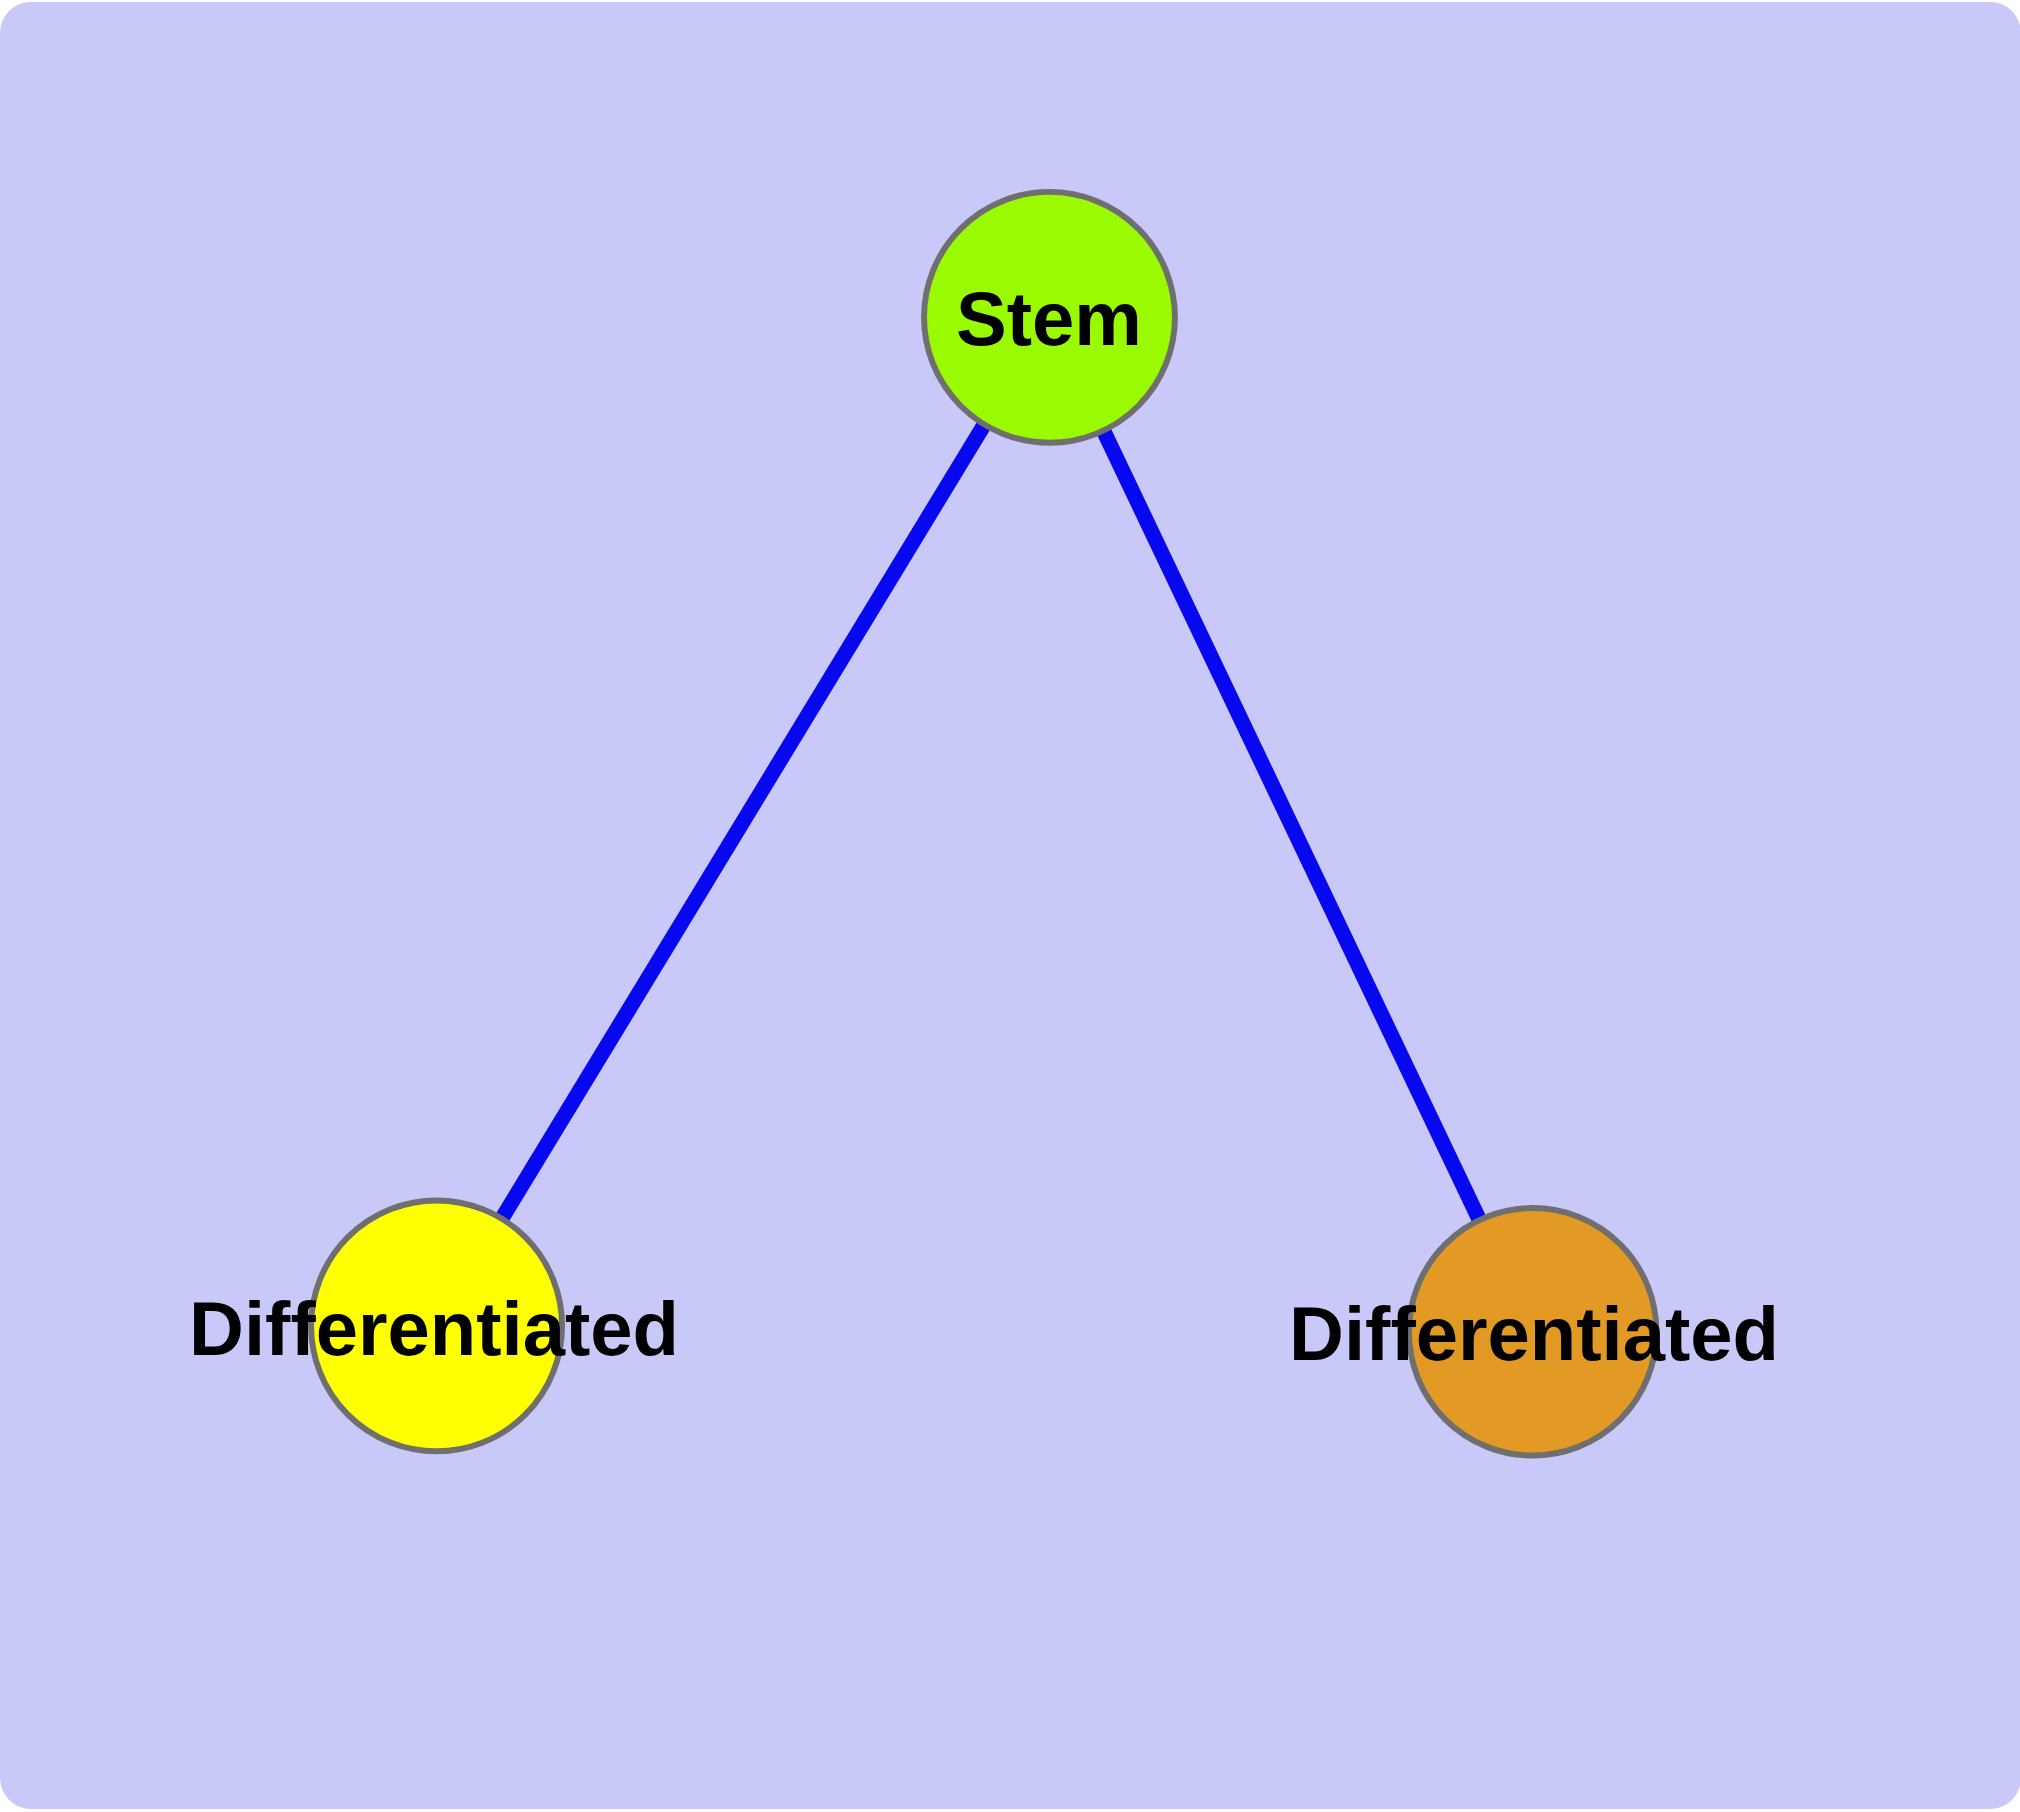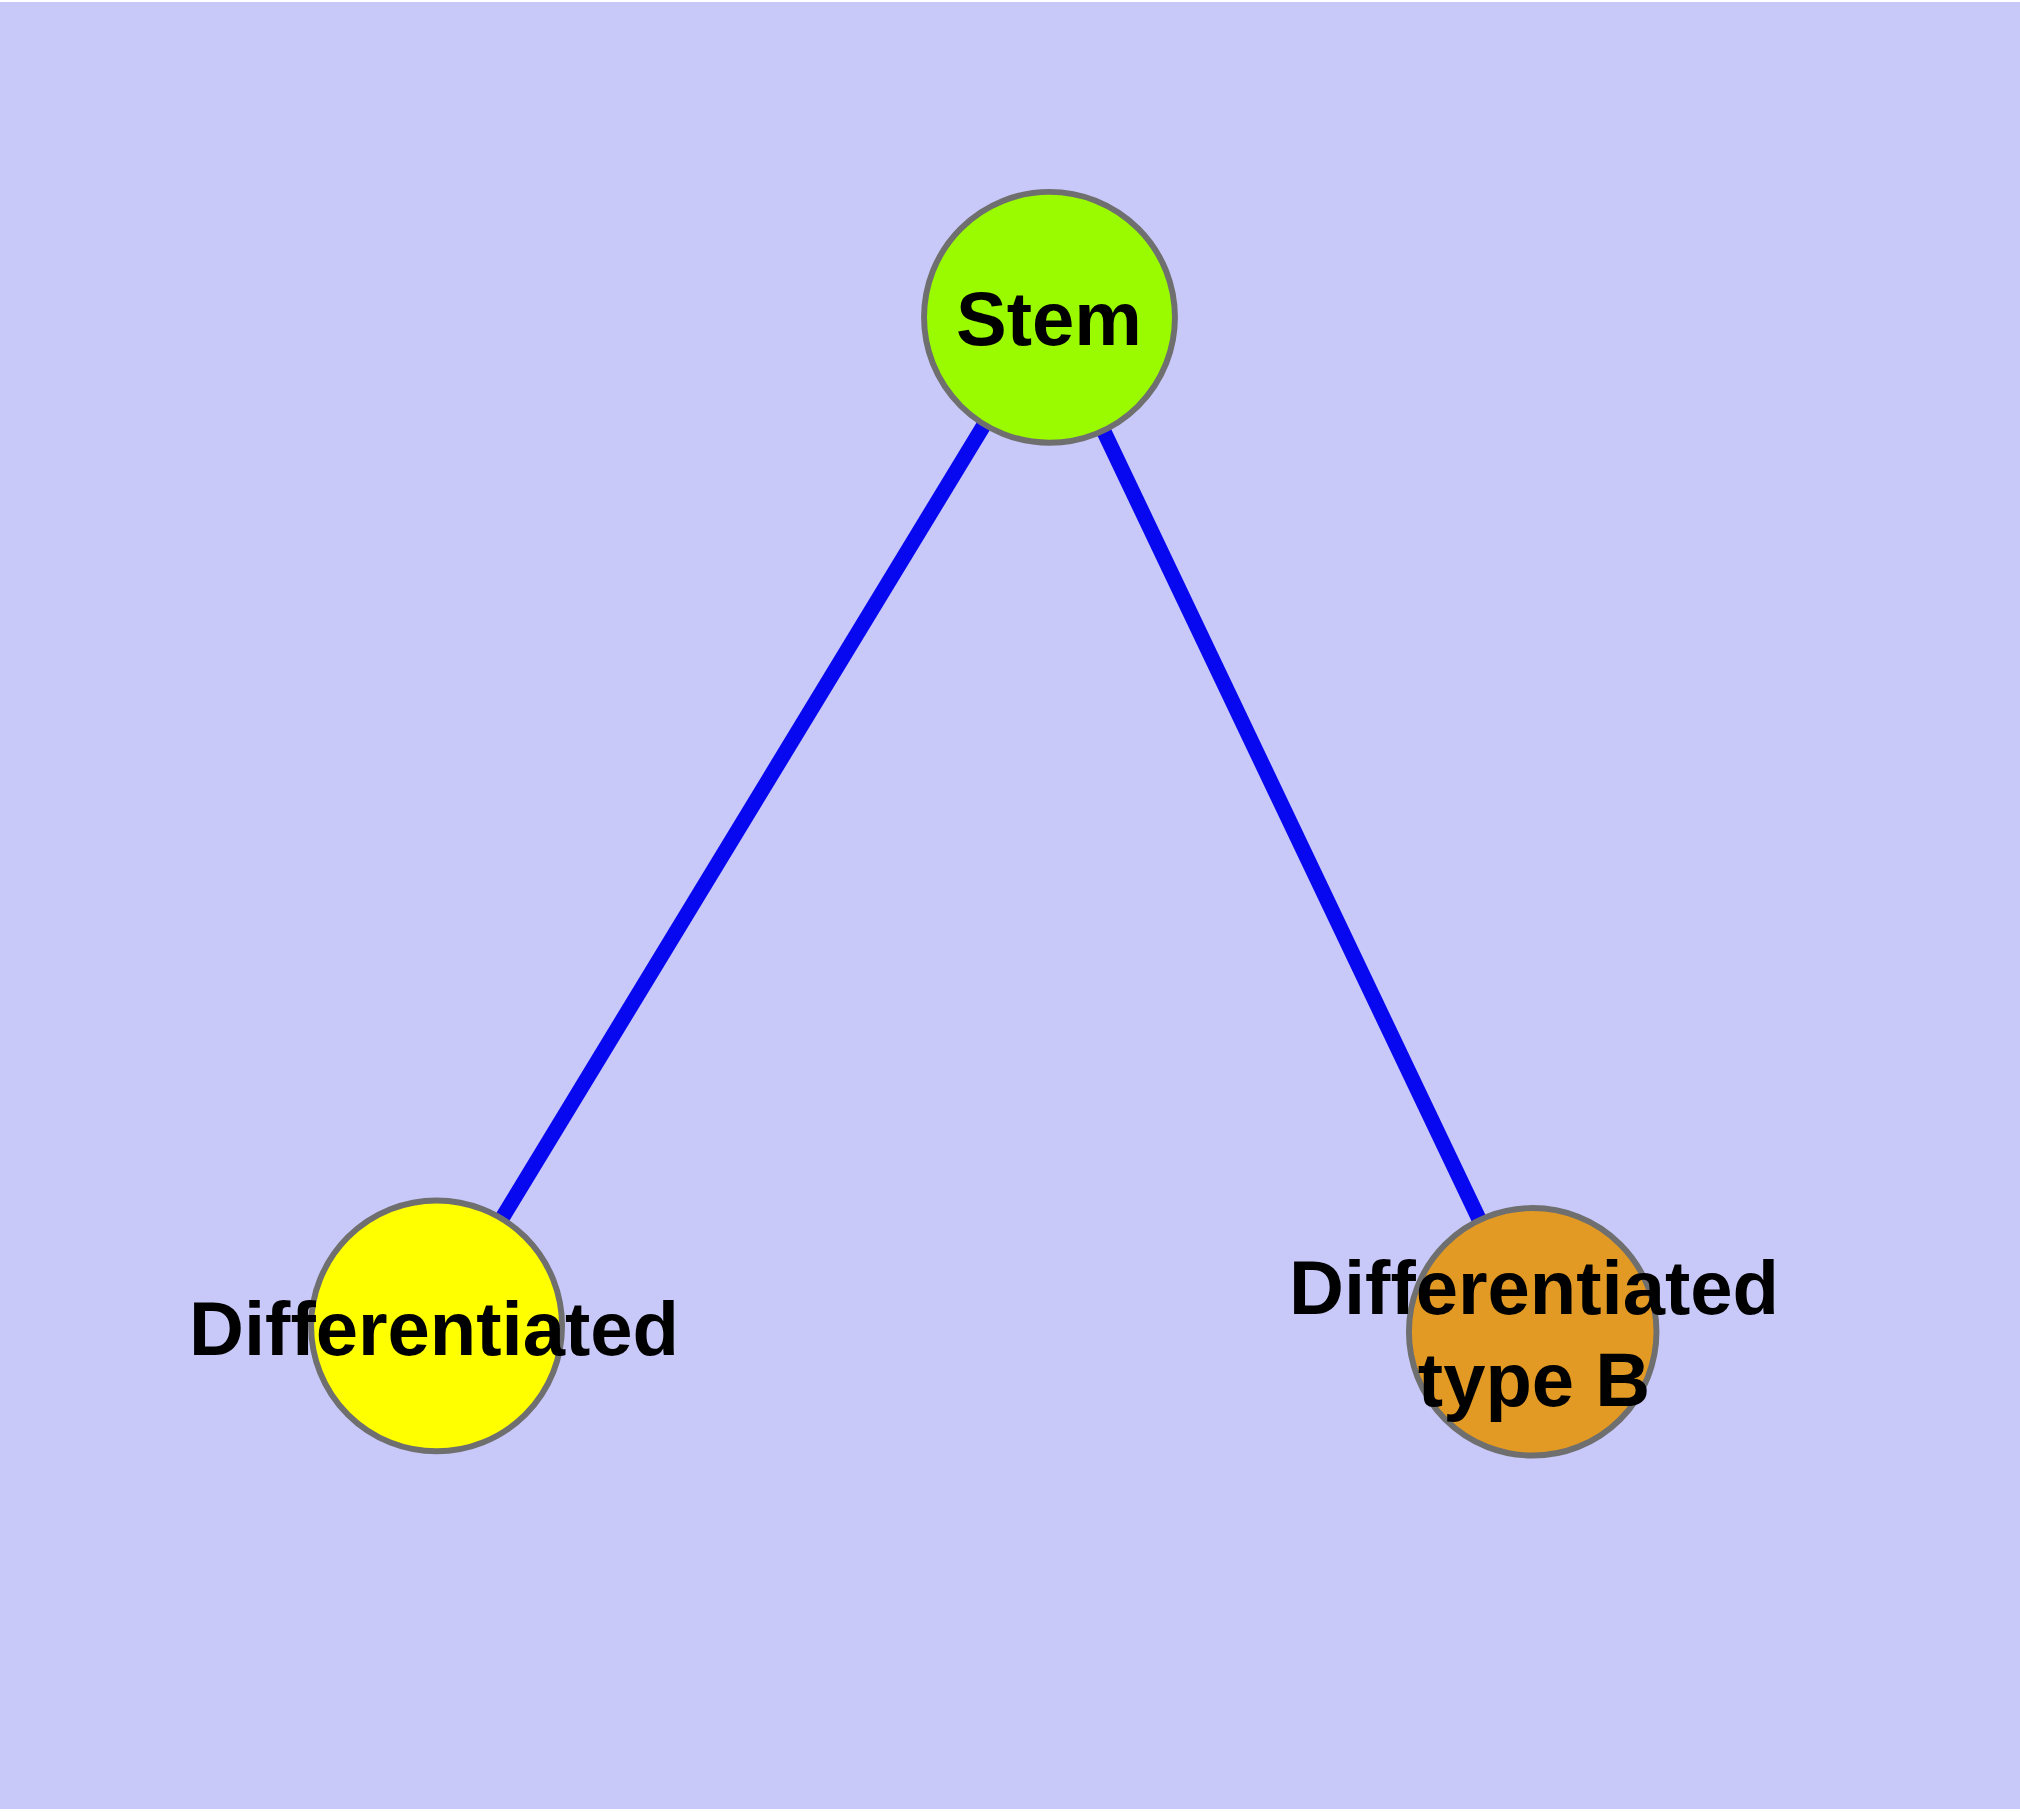--- a/index.html
+++ b/index.html
@@ -11,20 +11,21 @@
     overflow: hidden;
     font-family: "Liberation Sans", sans-serif;
   }
   .canvas {
     position: absolute;
     top: 1.7px;
     left: 0;
     width: 2021px;
     height: 1807px;
     background: #C9C9F9;
+    border-radius: 31px;
   }
   .graph-svg {
     position: absolute;
     top: 0;
     left: 0;
     width: 100%;
     height: 100%;
   }
   .graph-svg circle {
     stroke: #6F6F6F;
@@ -64,17 +65,16 @@
   </svg>
 
   <div class="node-label label-stem">Stem</div>
 
   <div class="node-label label-type-a">
     <div>Differentiated</div>
   </div>
 
   <div class="node-label label-type-b">
     <div>Differentiated</div>
-    <div>type B</div>
   </div>
 
 </div>
 
 
 </body></html>

